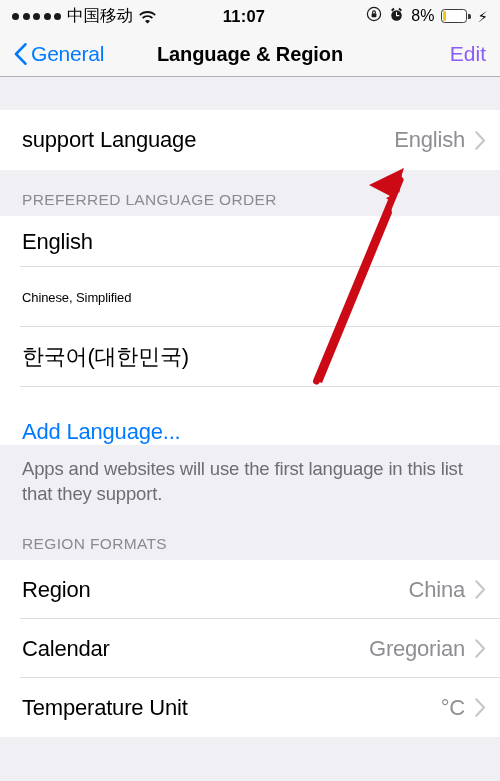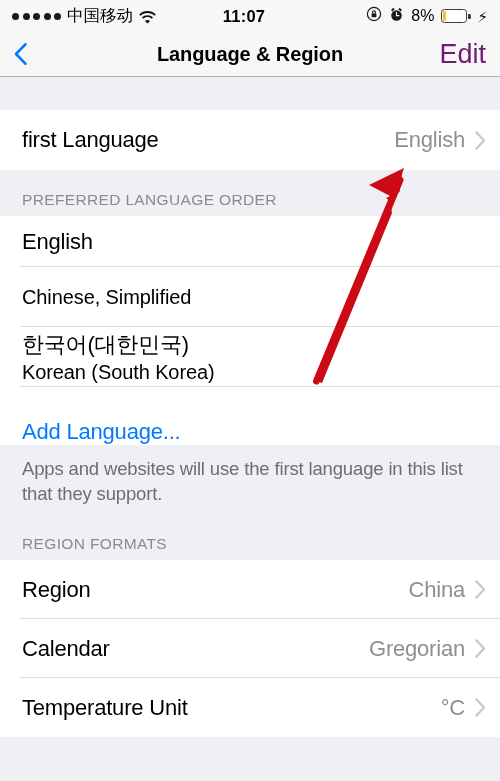--- a/index.html
+++ b/index.html
@@ -50,40 +50,40 @@
     border-bottom:.5px solid #b2b2b2;
     display:flex; align-items:center; padding:0 14px;
   }
   .nav-back{ display:flex; align-items:center; gap:4px; color:#007aff; cursor:pointer; }
   .chev-back{ display:block; width:13px; height:22px; }
   .nav-back-label{ font-size:21px; letter-spacing:-.2px; }
   .nav-title{
     position:absolute; left:0; right:0; text-align:center;
     font-size:20px; font-weight:bold; color:#000; letter-spacing:-.1px;
   }
-  .nav-edit{ margin-left:auto; color:#701a75; font-size:27px; z-index:2; cursor:pointer; }
+  .nav-edit{ margin-left:auto; color:#8b5cf6; font-size:21px; z-index:2; cursor:pointer; }
 
   
   .gap{ background:#efeff4; width:100%; }
   .section{ background:#fff; width:100%; }
   .sec-header{
     background:#efeff4; color:#8a8a8f;
     font-size:15.5px; letter-spacing:.35px;
     padding:18px 0 7px 22px; display:flex; align-items:flex-end;
   }
   .cell{
     position:relative; display:flex; align-items:center;
     padding:0 14px 0 22px; background:#fff; min-height:58px;
   }
   .cell.two-line{ align-items:center; min-height:57px; }
   .cell-sep{
     position:absolute; left:20px; right:0; bottom:0; height:1px; background:#dcdcdc;
   }
   .cell-title{ font-size:22px; color:#000; letter-spacing:-.2px; }
-  .cell-sub{ font-size:20px; color:#000; margin-top:1px; letter-spacing:-.1px; }
+  .cell-sub{ font-size:13px; color:#000; margin-top:1px; letter-spacing:-.1px; }
   .cell-stack{ display:flex; flex-direction:column; justify-content:center; }
   .cell-right{ margin-left:auto; display:flex; align-items:center; gap:10px; }
   .cell-value{ font-size:22px; color:#8e8e93; letter-spacing:-.2px; }
   .chev-disc{ display:block; width:11px; height:19px; }
   .cell-link{ font-size:22px; color:#007aff; letter-spacing:-.2px;margin-top:32px; }
   .footer-note{
     background:#efeff4; color:#6d6d72; font-size:18.5px; line-height:1.33;
     padding:12px 24px 0 22px; letter-spacing:-.15px;
   }
 
@@ -139,30 +139,31 @@
     </div>
   </div>
 
   <div class="navbar">
     <div class="nav-back">
       <span class="chev-back">
         <svg viewBox="0 0 13 22" width="13" height="22" aria-hidden="true">
           <path d="M11.4 1.3 2 11l9.4 9.7" fill="none" stroke="#007aff" stroke-width="2.6" stroke-linecap="round" stroke-linejoin="round"></path>
         </svg>
       </span>
+      <span class="nav-back-label">General</span>
     </div>
     <div class="nav-title">Language &amp; Region</div>
     <div class="nav-edit">Edit</div>
   </div>
 
   <div class="gap" style="height:33px"></div>
 
   <div class="section">
     <div class="cell" style="min-height:60px">
-      <span class="cell-title">first Language</span>
+      <span class="cell-title">support Language</span>
       <span class="cell-right">
         <span class="cell-value">English</span>
         <span class="chev-disc">
           <svg viewBox="0 0 11 19" width="11" height="19" aria-hidden="true">
             <path d="M1.3 1.3 9 9.5l-7.7 8.2" fill="none" stroke="#c7c7cc" stroke-width="2.2" stroke-linecap="round" stroke-linejoin="round"></path>
           </svg>
         </span>
       </span>
     </div>
   </div>
@@ -180,21 +181,20 @@
     <div class="cell two-line" style="min-height:60px">
       <span class="cell-stack">
         <span class="cell-sub">Chinese, Simplified</span>
       </span>
       <i class="cell-sep"></i>
     </div>
 
     <div class="cell two-line" style="min-height:60px">
       <span class="cell-stack">
         <span class="cell-title">한국어(대한민국)</span>
-        <span class="cell-sub">Korean (South Korea)</span>
       </span>
       <i class="cell-sep"></i>
     </div>
 
     <div class="cell" style="min-height:53px">
       <span class="cell-link">Add Language...</span>
     </div>
   </div>
 
   <div class="footer-note">Apps and websites will use the first language in this list that they support.</div>

